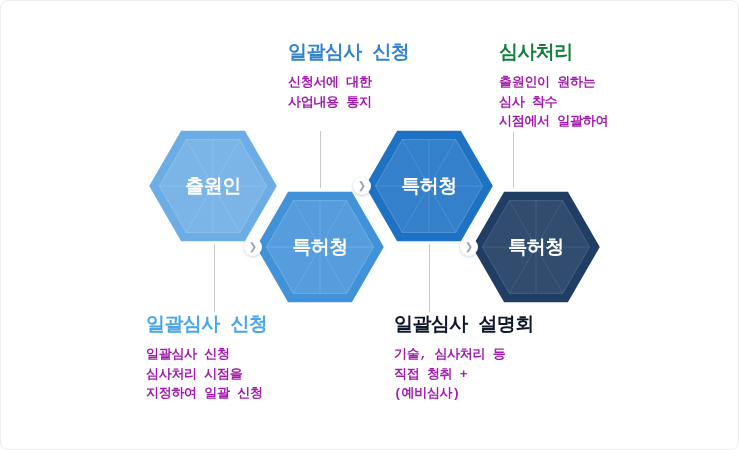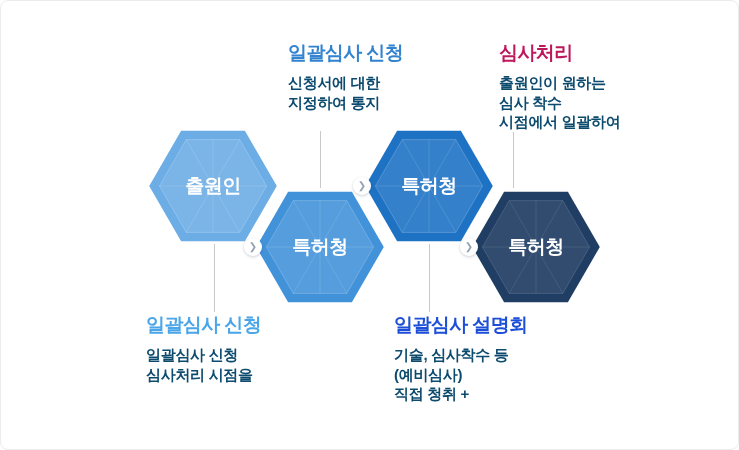--- a/index.html
+++ b/index.html
@@ -2,27 +2,27 @@
 <html><head>
 <meta charset="utf-8">
 <style>
   html,body{margin:0;padding:0;background:#fff;}
   body{font-family:"Liberation Sans","DejaVu Sans",sans-serif;}
   .canvas{
     position:relative;width:739px;height:450px;box-sizing:border-box;
     background:#ffffff;border:1px solid #ececee;border-radius:8px;overflow:hidden;
   }
   
-  .ann{position:absolute;}
+  .ann{position:absolute;font-family:Liberation Mono, monospace;}
   .ann-title{font-size:19px;font-weight:700;letter-spacing:-0.6px;line-height:20px;margin-bottom:10px;}
   .ann-tm .ann-title{color:#3383cf;}
-  .ann-tr .ann-title{color:#be185d;}
+  .ann-tr .ann-title{color:#15803d;}
   .ann-bl .ann-title{color:#4aa6e8;}
-  .ann-bm .ann-title{color:#1d4ed8;}
-  .ann-lines{font-size:15px;font-weight:600;color:#0c4a6e;line-height:19.5px;letter-spacing:-0.3px;}
+  .ann-bm .ann-title{color:#0f172a;}
+  .ann-lines{font-size:13px;font-weight:600;color:#a21caf;line-height:19.5px;letter-spacing:-0.3px;}
   
   .vline{position:absolute;width:1px;background:#c9c9c9;}
   
   .hex{position:absolute;width:134px;height:116px;}
   .hex svg{position:absolute;left:0;top:0;display:block;}
   .hex-label{
     position:absolute;inset:0;display:flex;flex-direction:column;align-items:center;justify-content:center;
     color:#ffffff;font-size:19px;font-weight:700;letter-spacing:-0.5px;line-height:26px;text-align:center;
   }
   
@@ -40,47 +40,48 @@
 
   <div class="vline" style="left:212.5px;top:243px;height:68px"></div>
   <div class="vline" style="left:319px;top:130px;height:57px"></div>
   <div class="vline" style="left:428px;top:243px;height:68px"></div>
   <div class="vline" style="left:511.5px;top:131px;height:56px"></div>
 
   <div class="ann ann-tm" style="left:287px;top:42px">
     <div class="ann-title">일괄심사 신청</div>
     <div class="ann-lines">
       <div>신청서에 대한</div>
-      <div>지정하여 통지</div>
+      <div>사업내용 통지</div>
     </div>
   </div>
 
   <div class="ann ann-tr" style="left:498px;top:42px">
     <div class="ann-title">심사처리</div>
     <div class="ann-lines">
       <div>출원인이 원하는</div>
       <div>심사 착수</div>
       <div>시점에서 일괄하여</div>
     </div>
   </div>
 
   <div class="ann ann-bl" style="left:145px;top:314px">
     <div class="ann-title">일괄심사 신청</div>
     <div class="ann-lines">
       <div>일괄심사 신청</div>
       <div>심사처리 시점을</div>
+      <div>지정하여 일괄 신청</div>
     </div>
   </div>
 
   <div class="ann ann-bm" style="left:393px;top:314px">
     <div class="ann-title">일괄심사 설명회</div>
     <div class="ann-lines">
-      <div>기술, 심사착수 등</div>
+      <div>기술, 심사처리 등</div>
+      <div>직접 청취 +</div>
       <div>(예비심사)</div>
-      <div>직접 청취 +</div>
     </div>
   </div>
 
   <div class="hex" style="left:145px;top:127px">
     <svg width="134" height="116" viewBox="0 0 134 116">
       <polygon points="33.5,0 100.5,0 134,58 100.5,116 33.5,116 0,58" fill="#ffffff"></polygon>
       <polygon points="33.5,0 100.5,0 134,58 100.5,116 33.5,116 0,58" transform="translate(67 58) scale(0.952) translate(-67 -58)" fill="#6cade6"></polygon>
       <g transform="translate(67 58) scale(0.80) translate(-67 -58)" stroke="#ffffff" fill="none">
         <polygon points="33.5,0 100.5,0 134,58 100.5,116 33.5,116 0,58" fill="#ffffff" fill-opacity="0.10" stroke-opacity="0.25"></polygon>
         <line x1="0" y1="58" x2="134" y2="58" stroke-opacity="0.16"></line>

